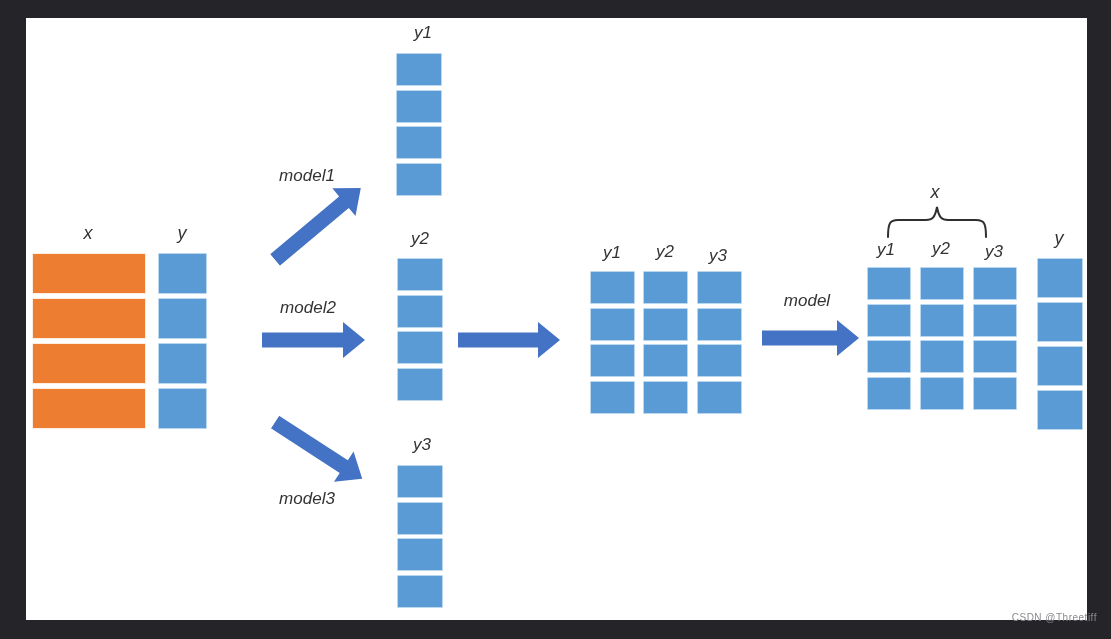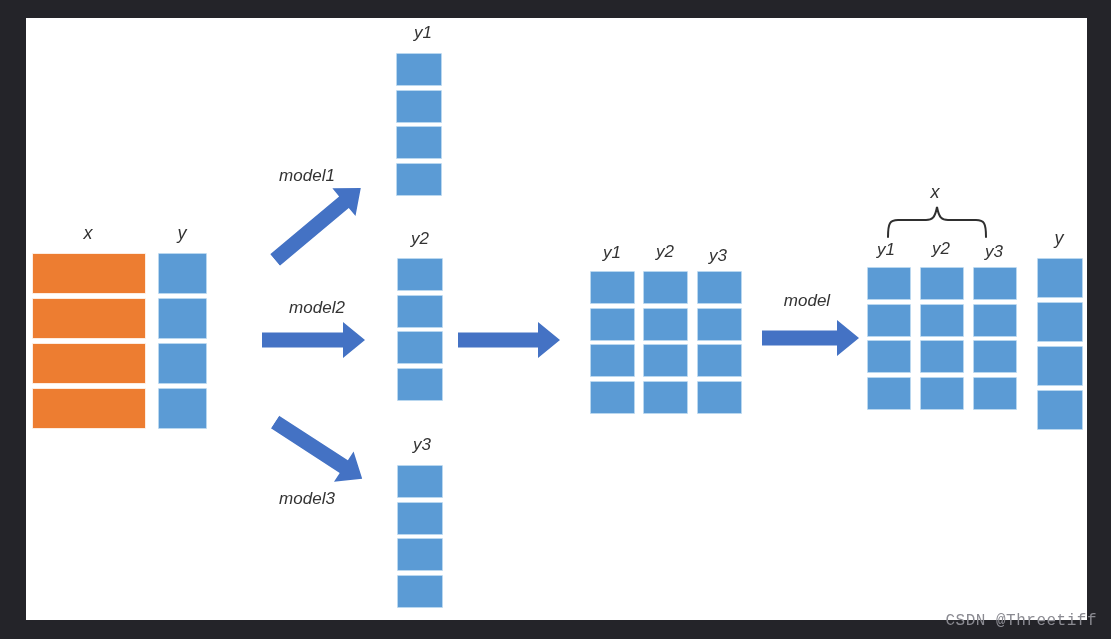--- a/index.html
+++ b/index.html
@@ -57,22 +57,22 @@
   .arrow-m1  { left:249px; top:222px; width:112px; transform:rotate(-40deg); }
   .arrow-m2  { left:236px; top:302px; width:103px; }
   .arrow-m3  { left:249px; top:384px; width:104px; transform:rotate(33deg); }
   .arrow-mid { left:432px; top:302px; width:102px; }
   .arrow-fin { left:736px; top:300px; width:97px;  }
 
   .brace { position:absolute; left:858px; top:185px; width:106px; height:40px; }
   .brace path { fill:none; stroke:#2f2f2f; stroke-width:2; stroke-linecap:round; }
 
   .watermark {
-    position:absolute; right:14px; top:612px; font-size:16px;
-    color:var(--watermark); letter-spacing:.5px; z-index:5;font-family:Liberation Mono, monospace;
+    position:absolute; right:14px; top:612px; font-size:10px;
+    color:var(--watermark); letter-spacing:.5px; z-index:5;
   }
 </style>
 </head>
 <body>
 
 <div class="canvas">
 
   <div class="lbl big" style="left:62px; top:215px;">x</div>
   <div class="lbl big" style="left:156px; top:215px;">y</div>
   <div class="col col-x">
@@ -86,21 +86,21 @@
     <div class="cell blue"></div>
     <div class="cell blue"></div>
     <div class="cell blue"></div>
   </div>
 
   <div class="lbl" style="left:269px; top:158px;margin-left:12px;">model1</div>
   <svg class="arrow arrow-m1" viewBox="0 0 112 40">
     <polygon points="0,12.5 90,12.5 90,2 112,20 90,38 90,27.5 0,27.5"></polygon>
   </svg>
 
-  <div class="lbl" style="left:291px; top:290px;">model2</div>
+  <div class="lbl" style="left:282px; top:290px;">model2</div>
   <svg class="arrow arrow-m2" viewBox="0 0 103 40">
     <polygon points="0,12.5 81,12.5 81,2 103,20 81,38 81,27.5 0,27.5"></polygon>
   </svg>
 
   <div class="lbl" style="left:281px; top:481px;">model3</div>
   <svg class="arrow arrow-m3" viewBox="0 0 104 40">
     <polygon points="0,12.5 82,12.5 82,2 104,20 82,38 82,27.5 0,27.5"></polygon>
   </svg>
 
   <div class="lbl" style="left:397px; top:15px;">y1</div>

